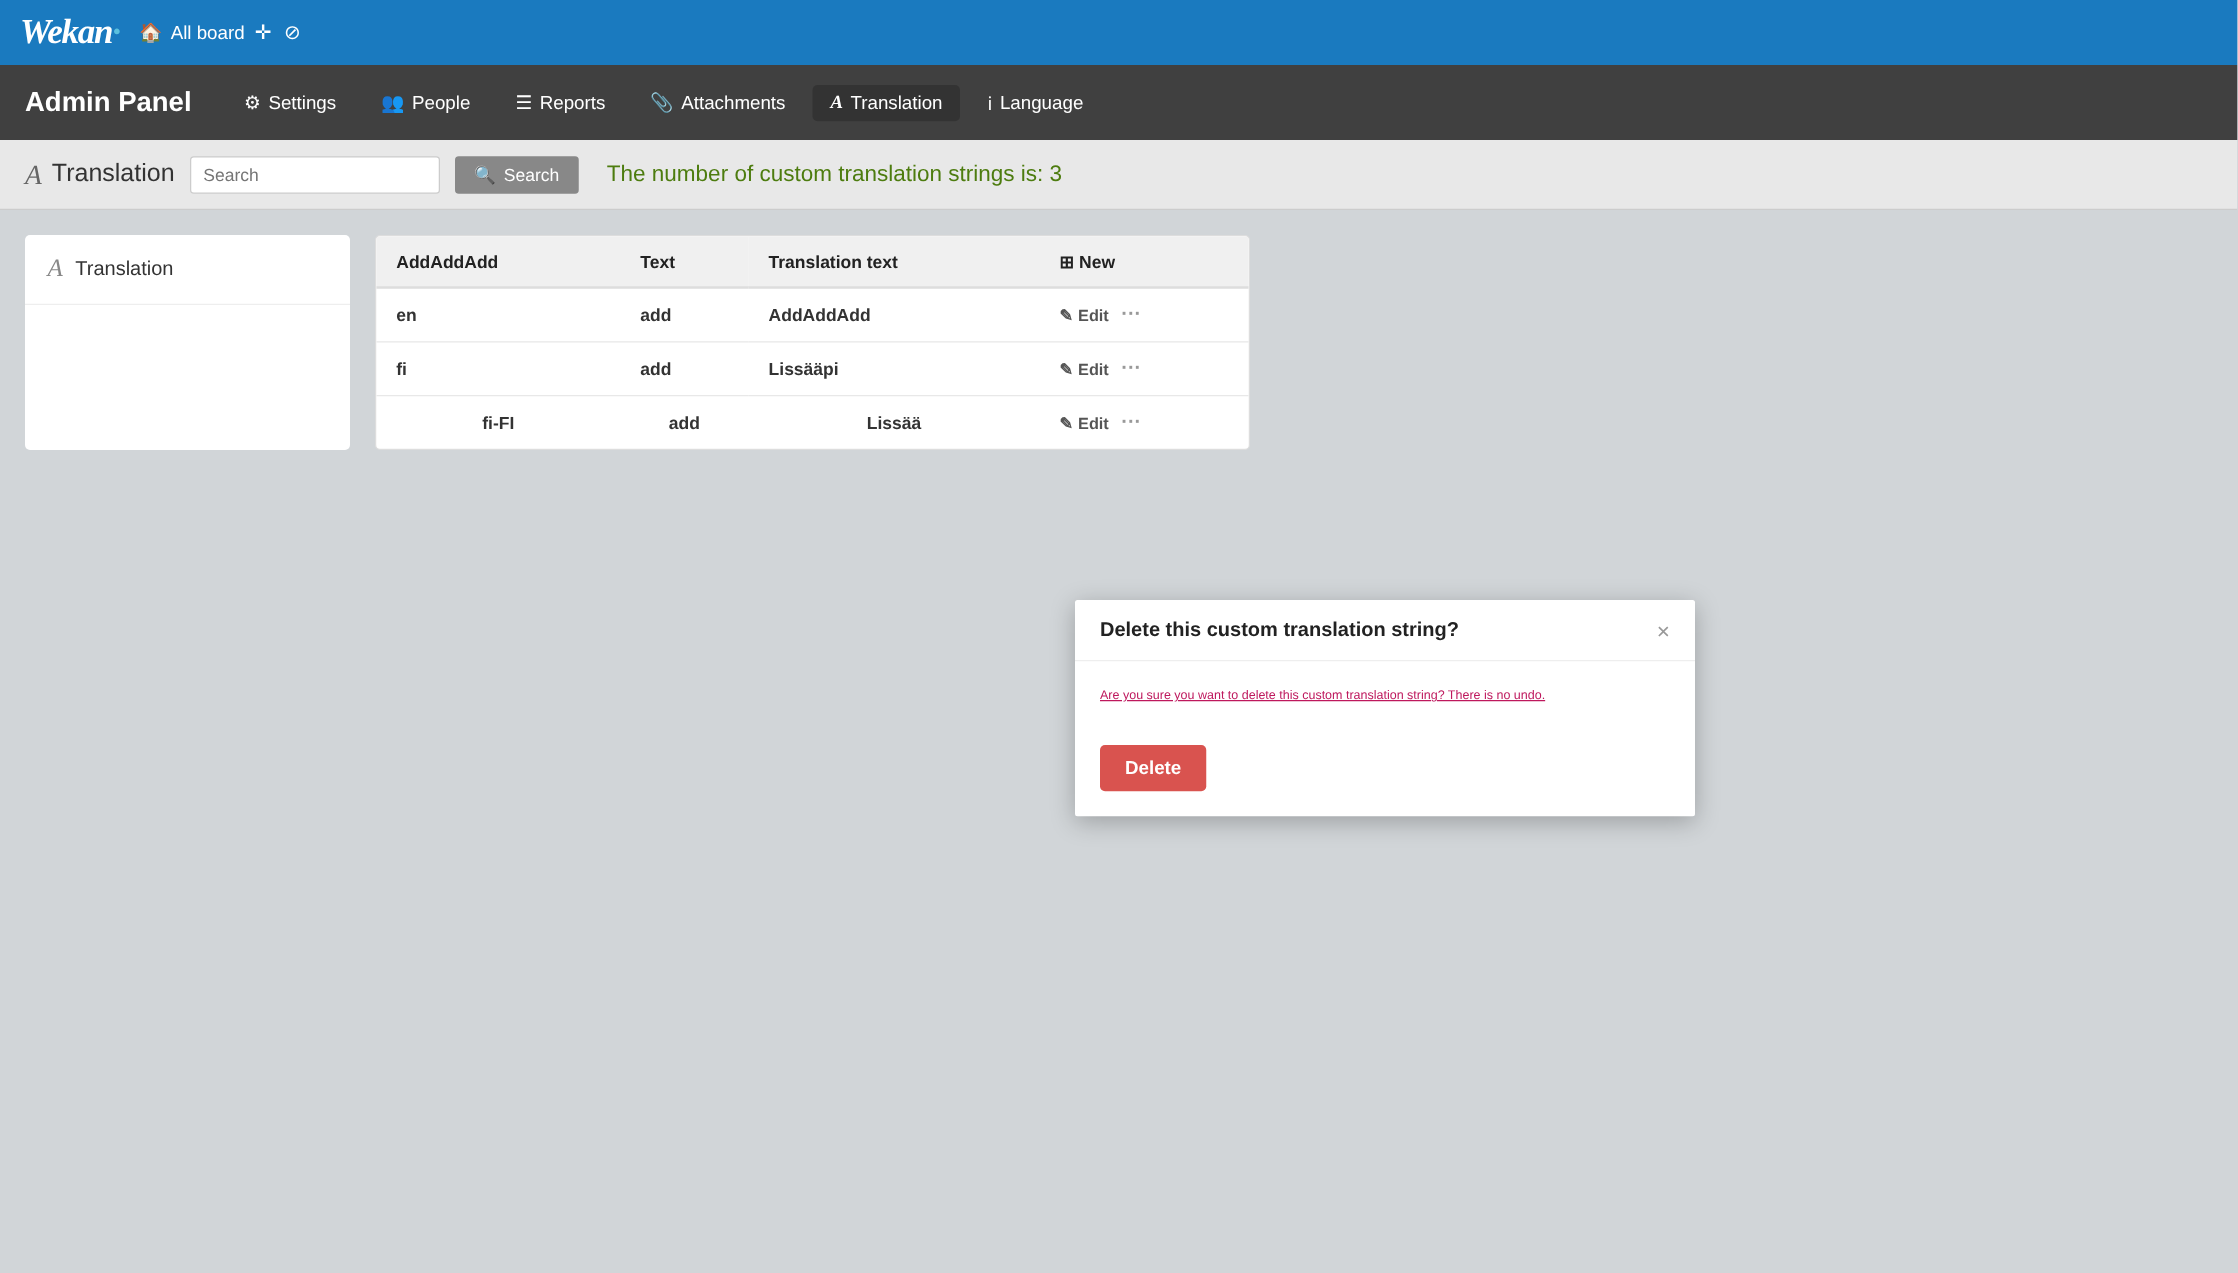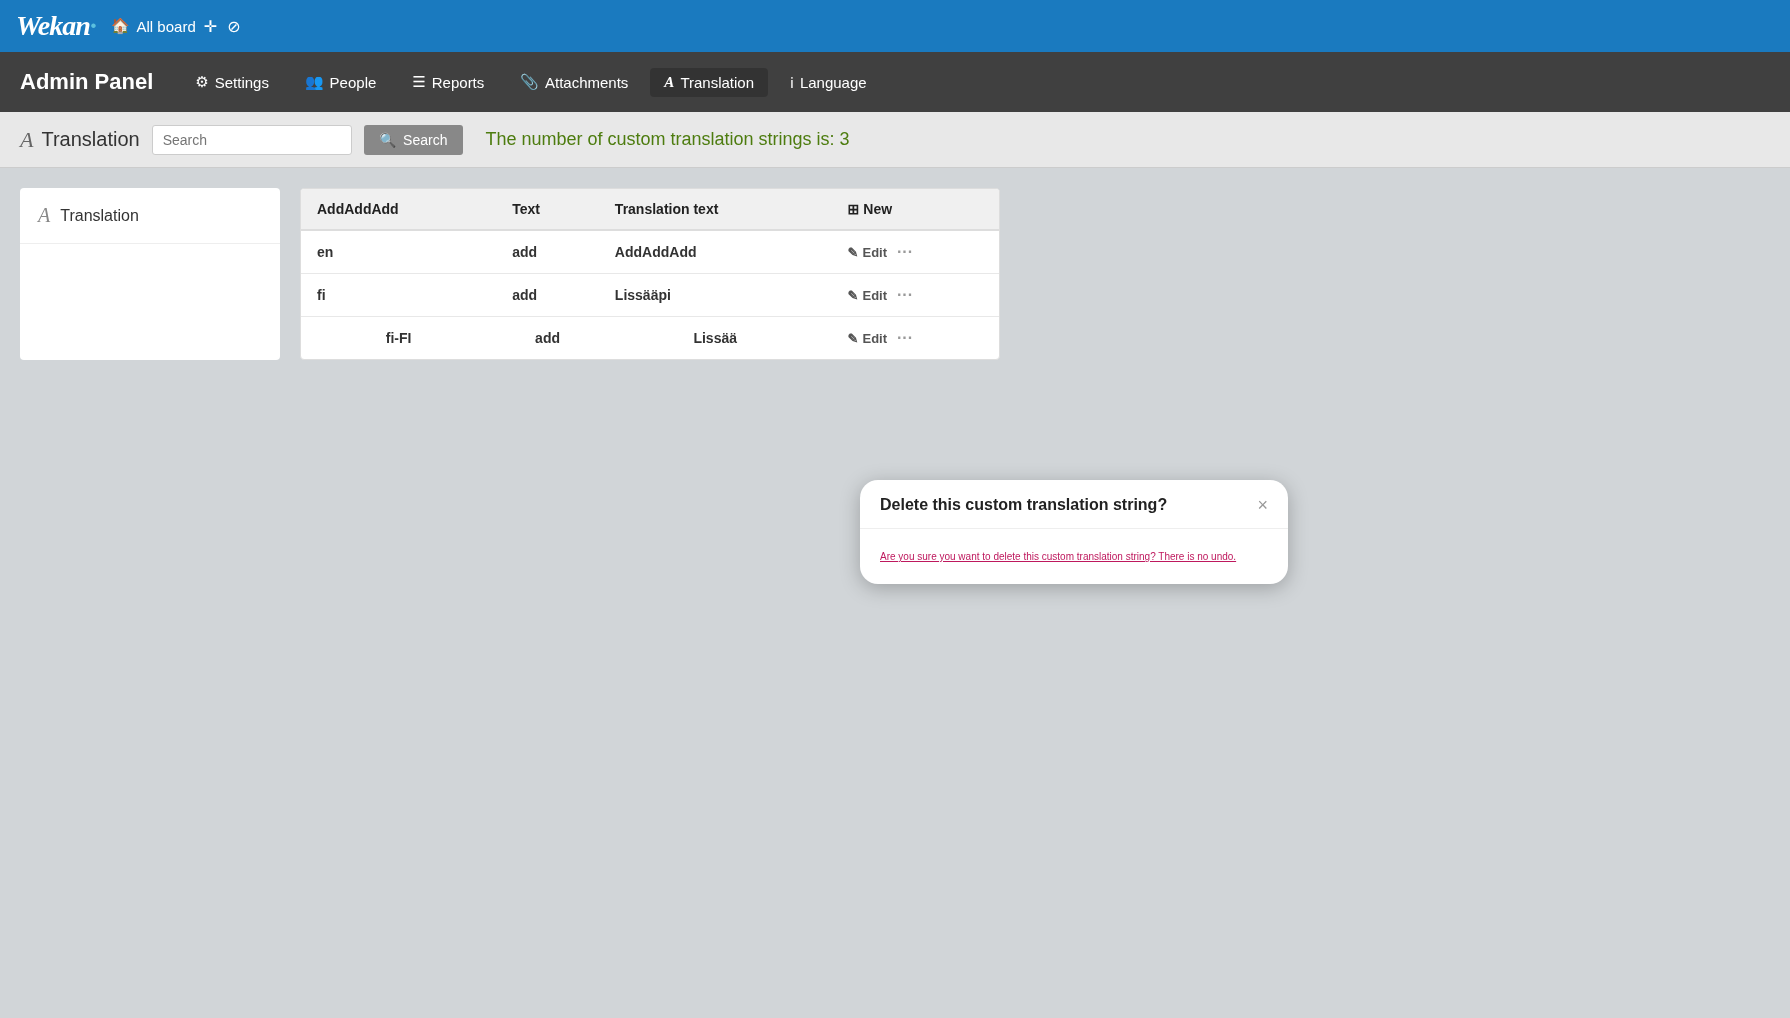--- a/index.html
+++ b/index.html
@@ -218,23 +218,23 @@
     
     .modal-overlay {
       position: fixed;
       top: 0; left: 0; right: 0; bottom: 0;
       background: transparent;
       z-index: 100;
     }
     .modal-dialog {
       position: fixed;
       background: white;
-      border-radius: 18px;
+      border-radius: 2px;
       box-shadow: 0 4px 20px rgba(0,0,0,0.25);
-      width: 428px;
+      width: 496px;
       padding: 0;
       top: 480px;
       left: 860px;
       z-index: 200;
     }
     .modal-header {
       display: flex;
       align-items: center;
       justify-content: space-between;
       padding: 16px 20px 14px;
@@ -409,13 +409,16 @@
 
 <div class="modal-overlay"></div>
 <div class="modal-dialog">
   <div class="modal-header">
     <span class="modal-title">Delete this custom translation string?</span>
     <button class="modal-close">×</button>
   </div>
   <div class="modal-body">
     <span>Are you sure you want to delete this custom translation string? There is no undo.</span>
   </div>
+  <div class="modal-footer">
+    <button class="delete-btn">Delete</button>
+  </div>
 </div>
 
 </body></html>

